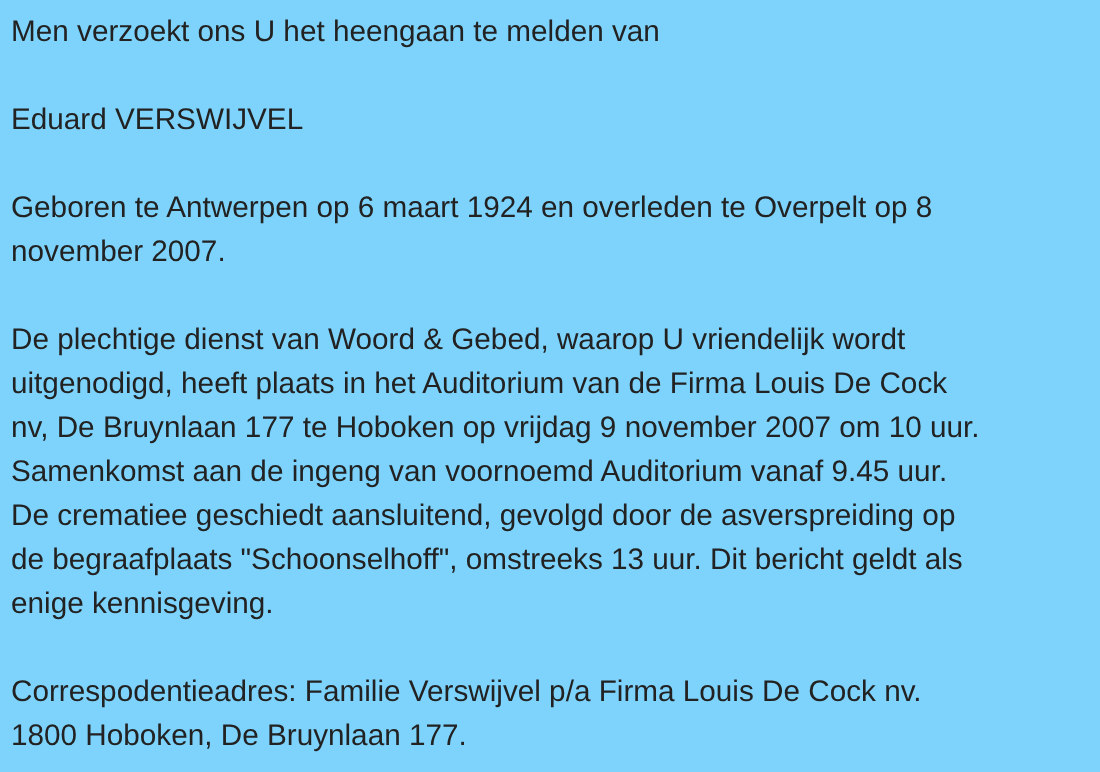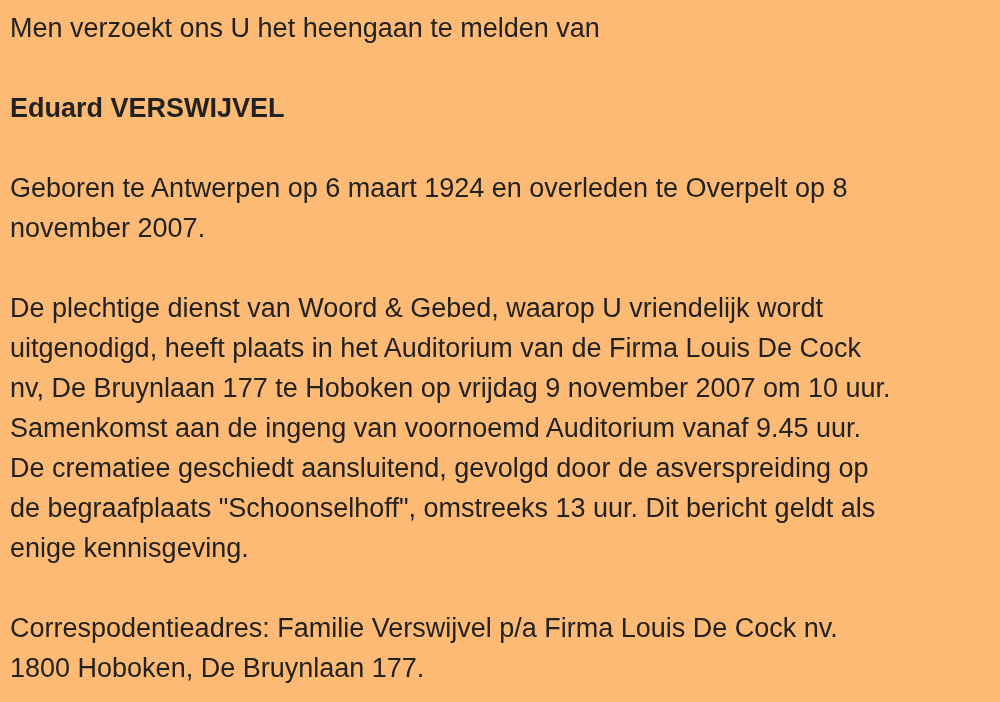--- a/index.html
+++ b/index.html
@@ -5,35 +5,35 @@
   html, body {
     margin: 0;
     padding: 0;
     background: #ffffff;
   }
   .page {
     position: relative;
     box-sizing: border-box;
     width: 1000px;
     height: 702px;
-    background: #fdba74;
+    background: #7dd3fc;
     padding: 8px 10px 0 10px;
     font-family: "Liberation Sans", "DejaVu Sans", sans-serif;
     font-size: 27px;
     line-height: 40px;
     color: #222222;
     overflow: hidden;
   }
   .para {
     margin: 0 0 40px 0;
     white-space: pre-line;
     font-weight: 400;
   }
   .para.bold {
-    font-weight: 700;
+    font-weight: 400;
     margin-top: 36px;
   }
 </style>
 </head>
 <body>
 
 <div class="page">
   <p class="para">Men verzoekt ons U het heengaan te melden van</p>
 
   <p class="para bold">Eduard VERSWIJVEL</p>

